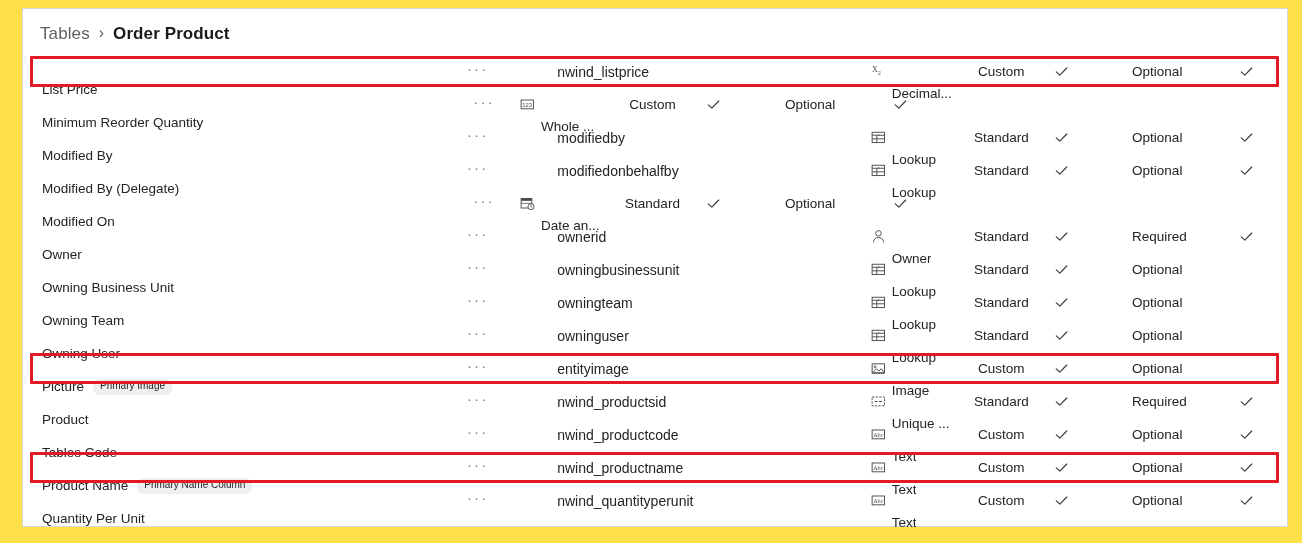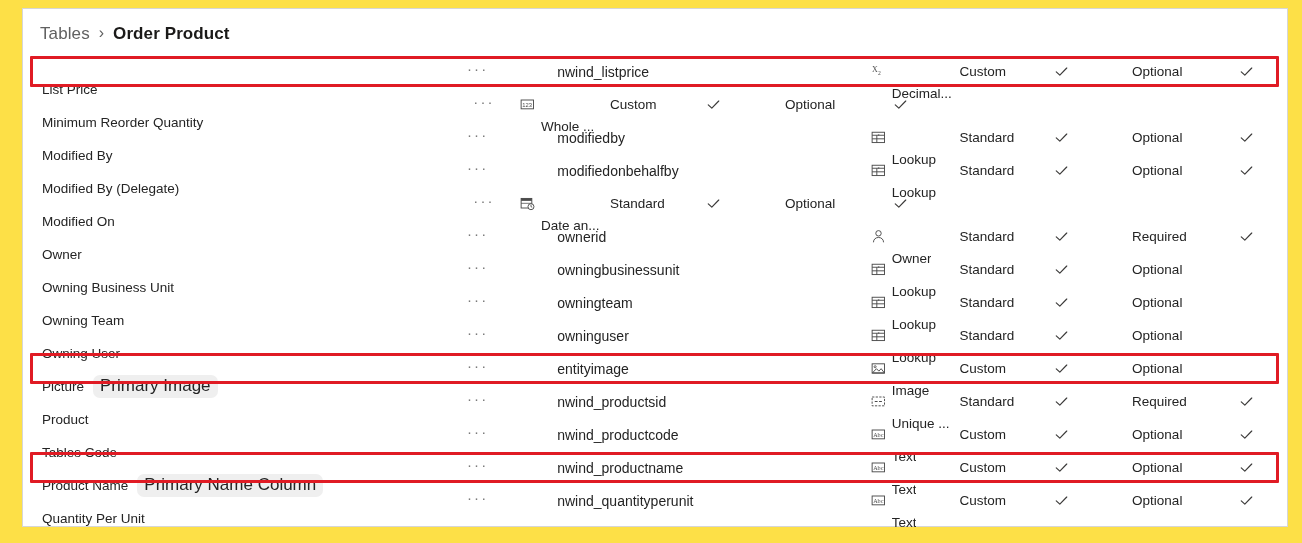--- a/index.html
+++ b/index.html
@@ -63,21 +63,21 @@
     padding-left:19px;
     box-sizing:border-box;
     display:flex;align-items:center;gap:9px;
     white-space:nowrap;overflow:hidden;margin-top:36px;
   }
   .disp-text{font-size:13.5px;color:#242424;}
   .badge{
     display:inline-block;
     background:#efefef;
     color:#242424;
-    font-size:17px;
+    font-size:10px;
     padding:2.5px 7px 3px 7px;
     border-radius:7px;
     line-height:1.05;
     white-space:nowrap;
   }
 
   .c-menu{
     width:72px;
     display:flex;align-items:center;justify-content:center;
     cursor:pointer;
@@ -110,20 +110,21 @@
     width:15px;height:15px;flex:0 0 15px;
     display:inline-block;position:relative;
   }
   .ticon svg{display:block;width:15px;height:15px;}
 
   .c-custom{
     width:85px;
     box-sizing:border-box;
     font-size:13.5px;color:#242424;
     white-space:nowrap;
+    text-align:center;
   }
   .c-check1{
     width:90px;
     box-sizing:border-box;
     display:flex;align-items:center;
     padding-left:11px;
   }
   .c-required{
     width:97px;
     box-sizing:border-box;

